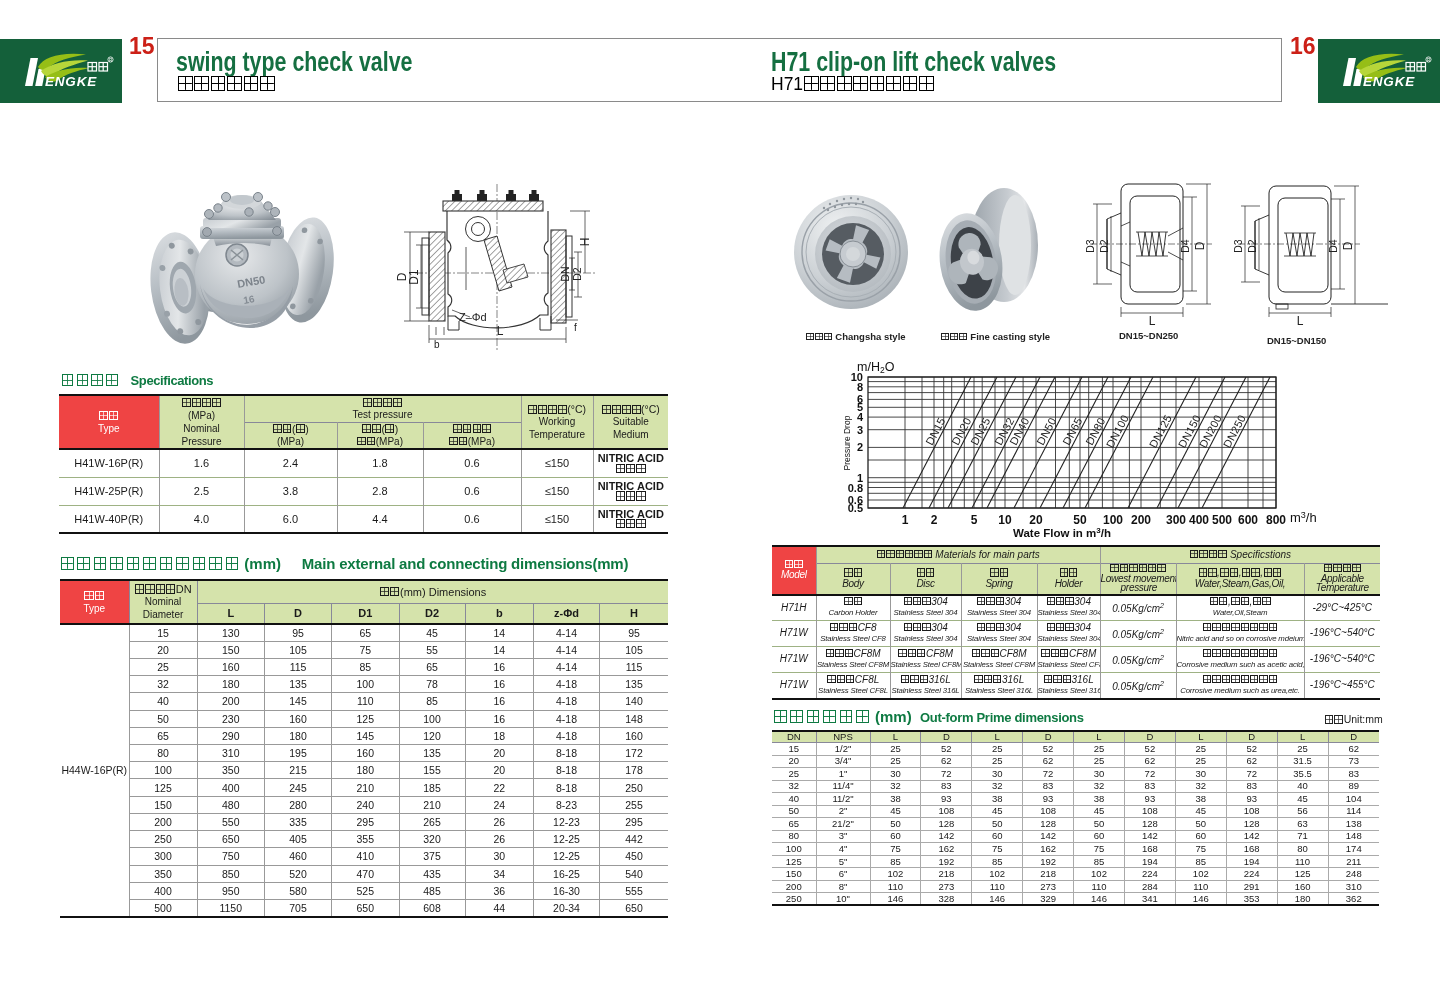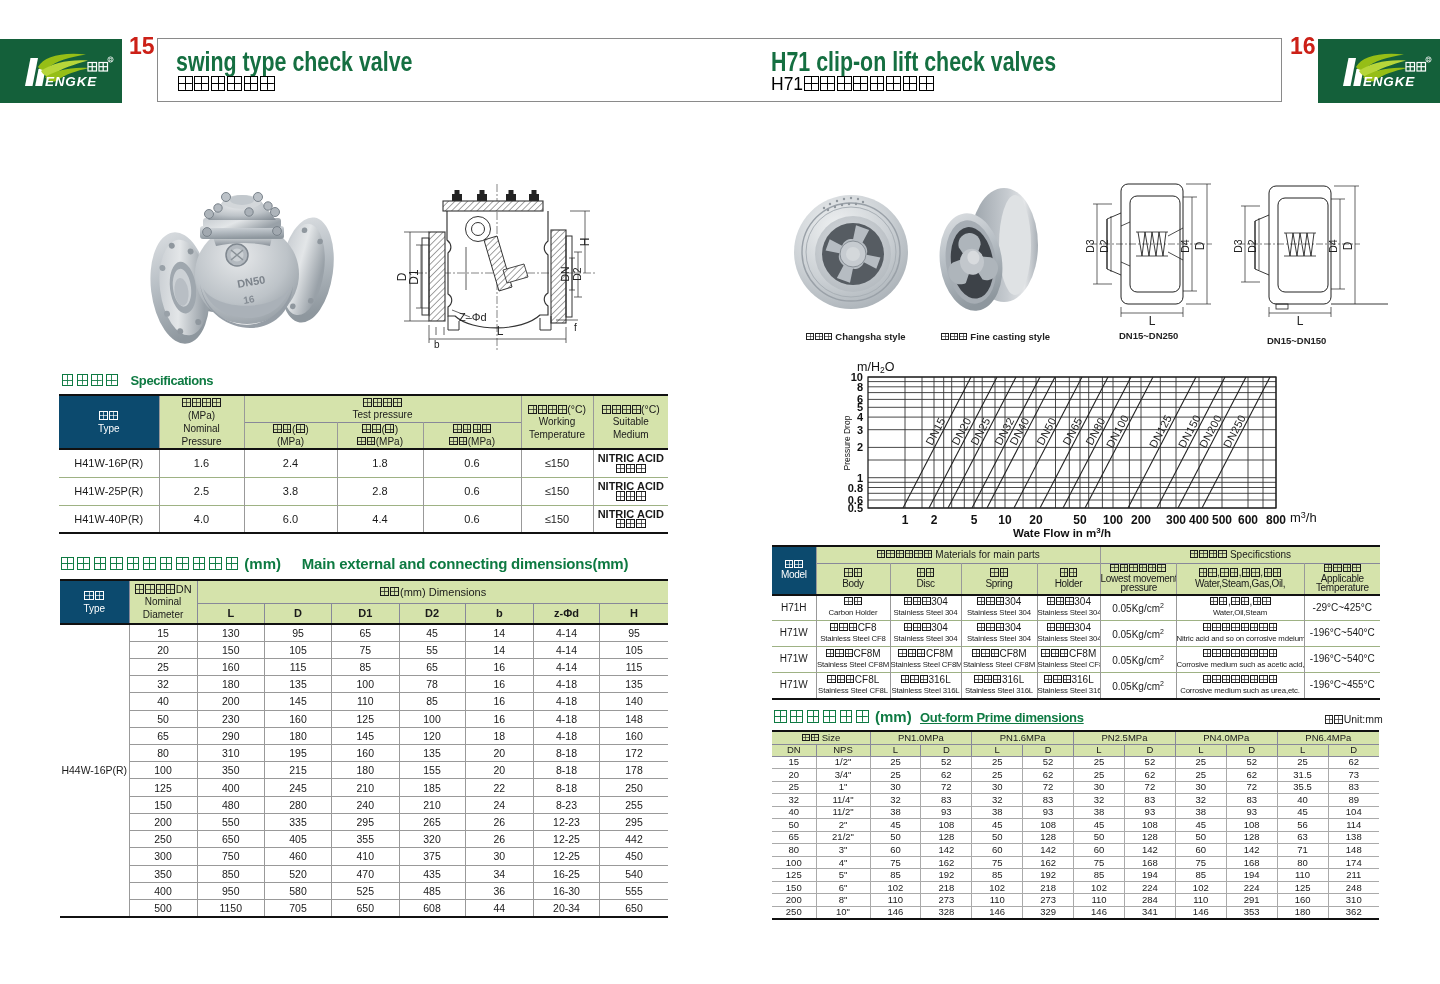--- a/index.html
+++ b/index.html
@@ -15,24 +15,24 @@
 .hdrbox { border:1px solid #8a8a8a; background:#fff; }
 .htitle { color:#156f41; font-weight:bold; font-size:28.5px; letter-spacing:0px; white-space:nowrap; transform-origin:0 0; }
 .hsub { color:#000000; white-space:nowrap; }
 .hsub .c { margin:0 0.05em; border-width:0.055em; }
 .stitle { color:#0e7a42; font-weight:bold; font-size:15px; white-space:nowrap; }
 .stitle .c { margin:0 0.13em; }
 .stitle .en { font-size:14px; letter-spacing:-0.2px; }
 .stitle.sm { font-size:13.5px; }
 .stitle.sm .en { font-size:13px; letter-spacing:-0.4px; }
 .stitle .en2 { font-size:15px; letter-spacing:-0.2px; }
-.stitle .en3 { font-size:13px; letter-spacing:-0.3px;text-decoration:underline; }
+.stitle .en3 { font-size:13px; letter-spacing:-0.3px; }
 table { border-collapse:collapse; table-layout:fixed; }
 td { text-align:center; vertical-align:middle; overflow:hidden; padding:0; }
-.dkg { background:#0c4a6e; color:#fff; }
+.dkg { background:#ef4444; color:#fff; }
 .ltg { background:#d5e3ab; }
 
 .t1 { border-top:2.5px solid #111; border-bottom:2.5px solid #111; font-size:10.5px; }
 .t1 td { border-left:1px solid #999; border-right:1px solid #999; line-height:12px; }
 .t1 td:first-child { border-left:none; } .t1 tr td:last-child { border-right:none; }
 .t1 tr:nth-child(2) td { border-top:1px solid #889; }
 .t1 .dr td { border-top:1.5px solid #9eb284; font-size:11px; }
 .t1 tr.r1 td { border-top:2px solid #111 !important; }
 .t1 .he { font-size:10px; } .t1 .hp { font-size:10px; }
 .t1 .nit { font-size:8.5px; font-weight:bold; line-height:10px; }
@@ -41,21 +41,21 @@
 .t2 { border-top:2.5px solid #111; border-bottom:2.5px solid #111; font-size:11px; }
 .t2 td { border:1px solid #999; line-height:12px; }
 .t2 td:first-child { border-left:none; } .t2 tr td:last-child { border-right:none; }
 .t2 tr:first-child td, .t2 tr:nth-child(2) td { border-color:#889; }
 .t2 tr:nth-child(3) td { border-top:2px solid #111; }
 .t2 .he { font-size:10px; }
 .t2 .typecell { font-size:10.5px; white-space:nowrap; }
 .t2 .dr2 td { font-size:10.5px; }
 
 .t3 { border-top:2.5px solid #111; border-bottom:2.5px solid #111; font-size:10px; }
-.t3 td { border-left:1px solid #999; border-right:1px solid #999; line-height:10.5px; white-space:nowrap; }
+.t3 td { border-left:1px solid #999; border-right:1px solid #999; line-height:10.5px; white-space:nowrap;font-style:italic; }
 .t3 td:first-child { border-left:none; } .t3 tr td:last-child { border-right:none; }
 .t3 tr:nth-child(2) td { border-top:1px solid #889; }
 .t3 .dr3 td { border-top:1.5px solid #9eb284; }
 .t3 tr.r1 td { border-top:2px solid #111 !important; }
 .t3 .he { font-size:10px; font-weight:normal; line-height:9px; display:inline-block; letter-spacing:-0.3px; }
 .t3 .t3e { font-size:7.8px; letter-spacing:-0.15px; }
 .t3 .sup { font-size:7px; }
 .t3 .temp { font-size:10px; }
 
 .t4 { border-top:2px solid #111; border-bottom:2px solid #111; font-size:9.5px; }
@@ -858,28 +858,20 @@
           <col style="width:50.9px">
           <col style="width:50.9px">
           <col style="width:50.9px">
           <col style="width:50.9px">
           <col style="width:50.9px">
           <col style="width:50.9px">
           <col style="width:50.9px">
           <col style="width:50.9px">
 </colgroup>
         <tbody>
-          <tr style="height:13.5px" class="hrow">
- <td class="ltg" colspan="2"><i class="c"></i><i class="c"></i> Size</td>
- <td class="ltg" colspan="2">PN1.0MPa</td>
- <td class="ltg" colspan="2">PN1.6MPa</td>
- <td class="ltg" colspan="2">PN2.5MPa</td>
- <td class="ltg" colspan="2">PN4.0MPa</td>
- <td class="ltg" colspan="2">PN6.4MPa</td>
-</tr>
 <tr style="height:11.5px" class="hrow">
  <td class="ltg">DN</td>
             <td class="ltg">NPS</td>
  <td class="ltg">L</td>
             <td class="ltg">D</td>
             <td class="ltg">L</td>
             <td class="ltg">D</td>
  <td class="ltg">L</td>
             <td class="ltg">D</td>
             <td class="ltg">L</td>

